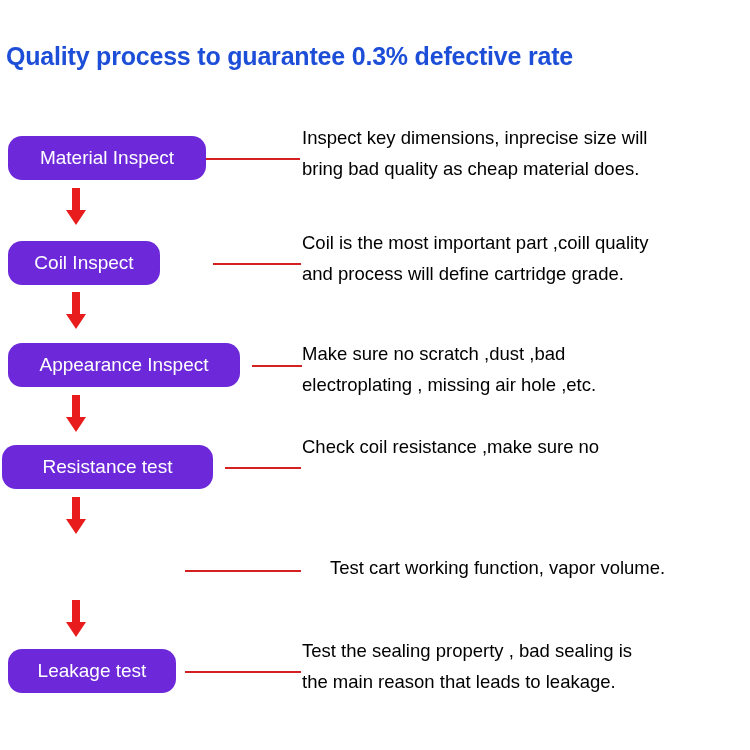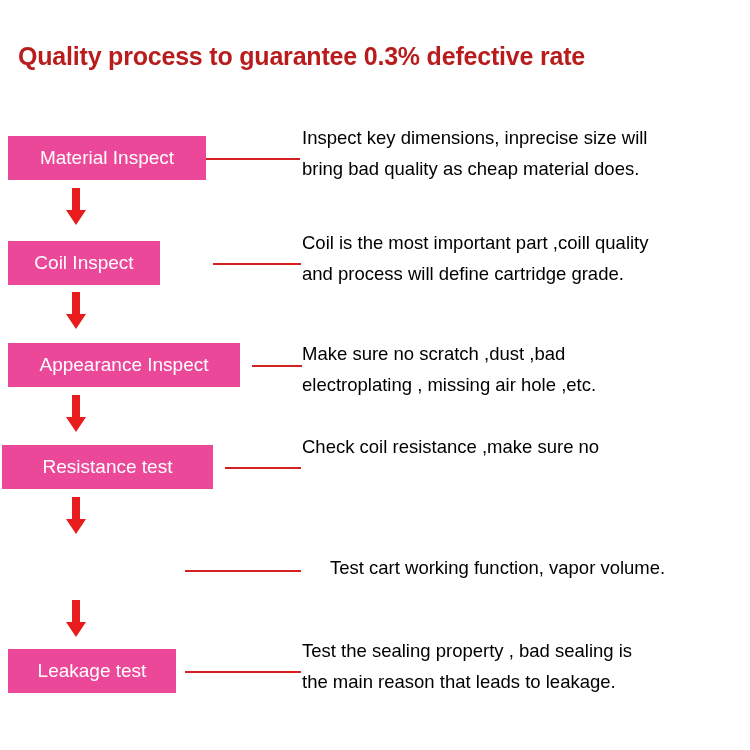--- a/index.html
+++ b/index.html
@@ -14,40 +14,41 @@
     overflow: hidden;
   }
   #page {
     position: relative;
     width: 750px;
     height: 750px;
     background: #ffffff;
   }
   #title {
     position: absolute;
-    left: 18px;
+    left: 6px;
     top: 42px;
     font-size: 25px;
     font-weight: bold;
-    color: #b91c1c;
+    color: #1d4ed8;
     letter-spacing: -0.2px;
     white-space: nowrap;
   }
   .step {
     position: absolute;
     box-sizing: border-box;
-    background: #ec4899;
+    background: #6d28d9;
     color: #ffffff;
     font-size: 19px;
     display: flex;
     align-items: center;
     justify-content: center;
     padding: 12px 12px;
     height: 44px;
     white-space: nowrap;
+    border-radius: 14px;
   }
   .arrow {
     position: absolute;
     width: 22px;
     height: 38px;
   }
   .connector {
     position: absolute;
     height: 0;
     border-top: 2px solid #d32020;

